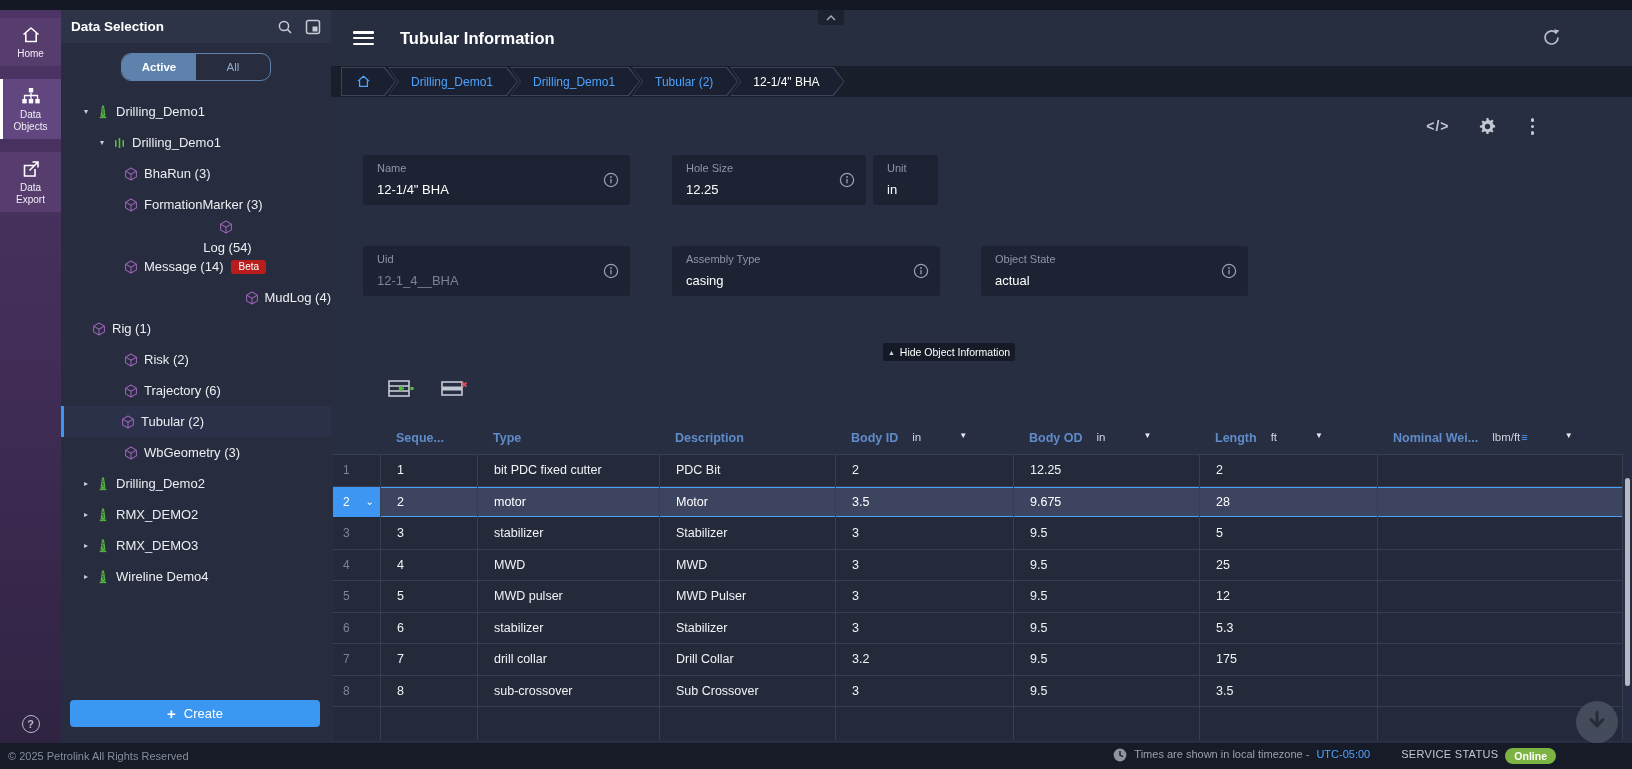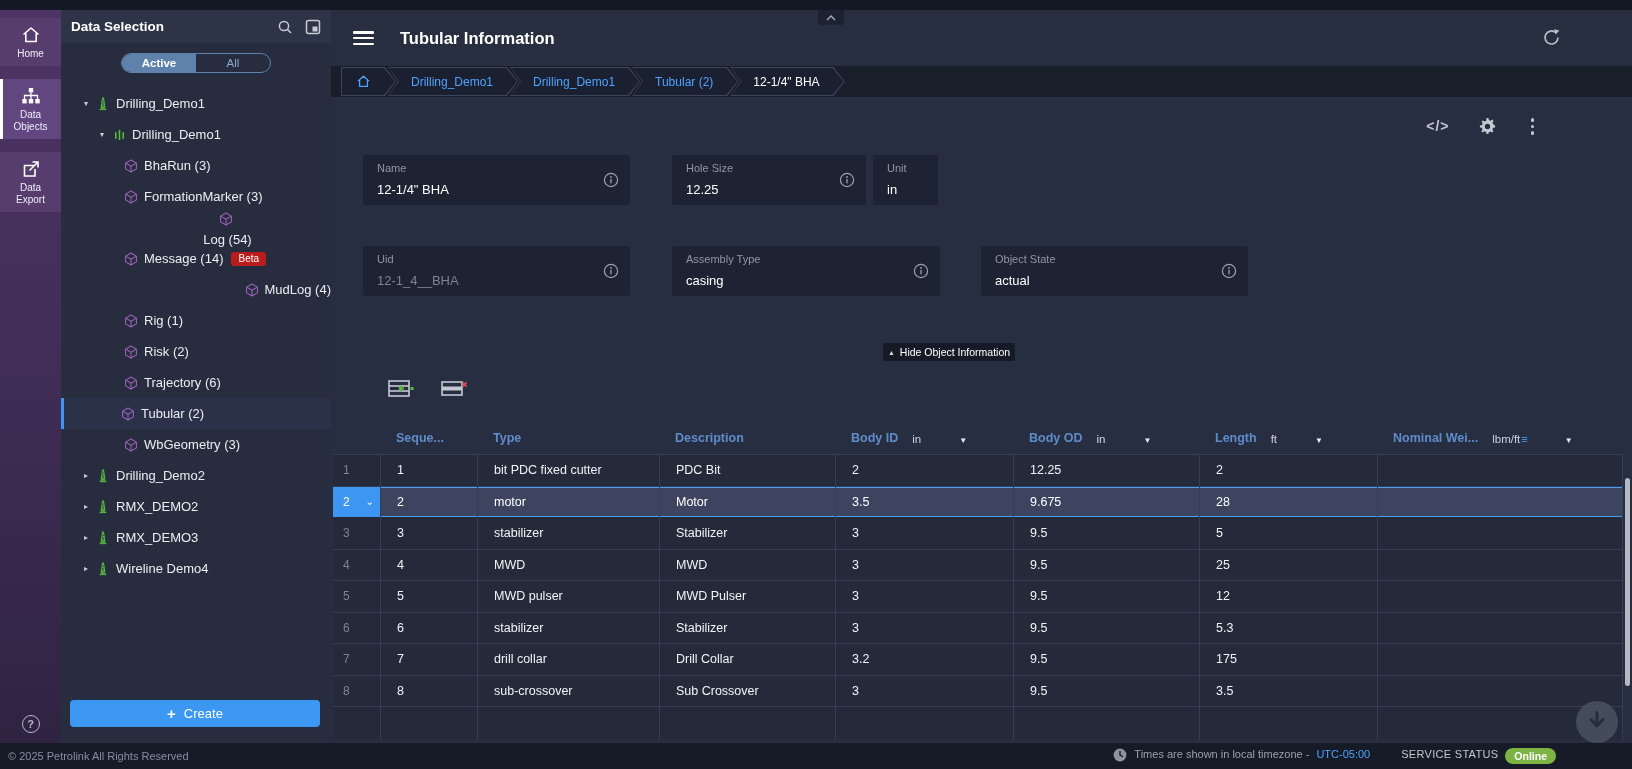--- a/index.html
+++ b/index.html
@@ -25,21 +25,21 @@
   .rail-label { display:block; font-size:10px; line-height:12px; margin-top:3px; color:#f1edf6; }
   .rail-help { position:absolute; left:0; right:0; bottom:10px; display:flex; justify-content:center; }
   .help-circle { width:18px; height:18px; border:1.6px solid #b6bbc7; border-radius:50%; color:#b6bbc7;
     font-size:11px; font-weight:bold; display:flex; align-items:center; justify-content:center; cursor:pointer; }
 
   
   .sidebar { position:absolute; left:61px; top:10px; width:270px; height:733px; background:#272d3e; z-index:4; }
   .sb-header { height:33px; background:#2d3447; display:flex; align-items:center; padding:0 10px; }
   .sb-title { font-size:13.5px; font-weight:bold; color:#fff; flex:1; }
   .sb-header .hicon { margin-left:12px; cursor:pointer; display:flex; }
-  .toggle { margin:10px auto 0 auto; width:150px; height:20px; border:1px solid #5f82ad; border-radius:10px;
+  .toggle { margin:10px auto 0 auto; width:150px; height:28px; border:1px solid #5f82ad; border-radius:10px;
     display:flex; overflow:hidden; cursor:pointer; }
   .toggle-seg { flex:1; font-size:11.5px; display:flex; align-items:center; justify-content:center; color:#8fa8cc; }
   .toggle-seg.on { background:#5f82ad; color:#fff; font-weight:bold; }
   .tree { margin-top:15px; }
   .tree-item { height:31px; display:flex; align-items:center; color:#eceef2; font-size:13px; cursor:pointer; position:relative; }
   .tree-item.sel { background:#2b3148; }
   .tree-item.sel::before { content:""; position:absolute; left:0; top:0; bottom:0; width:3px; background:#3d97f2; }
   .tree-arrow { width:14px; font-size:8px; color:#c8ccd4; text-align:center; flex:0 0 14px; }
   .tree-icon { width:20px; display:flex; justify-content:center; flex:0 0 20px; }
   .tree-label { margin-left:3px; white-space:nowrap; }
@@ -94,21 +94,21 @@
     justify-content:center; gap:5px; cursor:pointer; }
   .hide-btn .tri { font-size:7px; color:#cfd3da; }
 
   .table-toolbar { position:absolute; left:57px; top:282px; display:flex; gap:27px; }
   .tb-icon { cursor:pointer; display:flex; }
 
   
   .grid { position:absolute; left:2px; top:324px; width:1290px; }
   .trow { display:grid; grid-template-columns:47px 97px 182px 176px 178px 186px 178px 1fr; }
   .thead { height:33px; align-items:center; }
-  .th { display:flex; align-items:flex-end; padding-left:16px; color:#5f8cc9; font-weight:bold; font-size:12.5px;
+  .th { display:flex; align-items:flex-start; padding-left:16px; color:#5f8cc9; font-weight:bold; font-size:12.5px;
     white-space:nowrap; overflow:hidden; }
   .th .unit { color:#ced2db; font-weight:normal; font-size:11.5px; margin-left:14px; }
   .th .unit-list-icon { color:#4da3ff; font-size:11px; margin-left:1px; letter-spacing:-1px; }
   .th .caret { color:#e8eaef; font-size:8px; margin-left:38px; cursor:pointer; }
   .tbody .trow { height:31.5px; background:#242a3a; border-top:1px solid #363e55; }
   .tbody .trow:last-child { height:34px; }
   .td { display:flex; align-items:center; padding-left:16px; color:#f2f3f6; font-size:12.5px; border-left:1px solid #363e55;
     overflow:hidden; white-space:nowrap; }
   .td.rownum { border-left:none; color:#7e8494; font-size:12px; padding-left:10px; }
   .trow .td:last-child { border-right:1px solid #363e55; }
@@ -249,21 +249,21 @@
           <span class="beta-badge">Beta</span>
         </div>
         <div class="tree-item" style="padding-left: 68px; justify-content: flex-end;">
           <span class="tree-icon">
             <svg width="14" height="14" viewBox="0 0 16 16">
               <path d="M8 1.2 L14.2 4.7 V11.3 L8 14.8 L1.8 11.3 V4.7 Z M1.8 4.7 L8 8.2 L14.2 4.7 M8 8.2 V14.8" fill="none" stroke="#9b63b8" stroke-width="1.2" stroke-linejoin="round"></path>
             </svg>
           </span>
           <span class="tree-label">MudLog (4)</span>
         </div>
-        <div class="tree-item" style="padding-left: 60px;">
+        <div class="tree-item" style="padding-left: 28px;">
           <span class="tree-icon">
             <svg width="14" height="14" viewBox="0 0 16 16">
               <path d="M8 1.2 L14.2 4.7 V11.3 L8 14.8 L1.8 11.3 V4.7 Z M1.8 4.7 L8 8.2 L14.2 4.7 M8 8.2 V14.8" fill="none" stroke="#9b63b8" stroke-width="1.2" stroke-linejoin="round"></path>
             </svg>
           </span>
           <span class="tree-label">Rig (1)</span>
         </div>
         <div class="tree-item" style="padding-left: 60px;">
           <span class="tree-icon">
             <svg width="14" height="14" viewBox="0 0 16 16">

